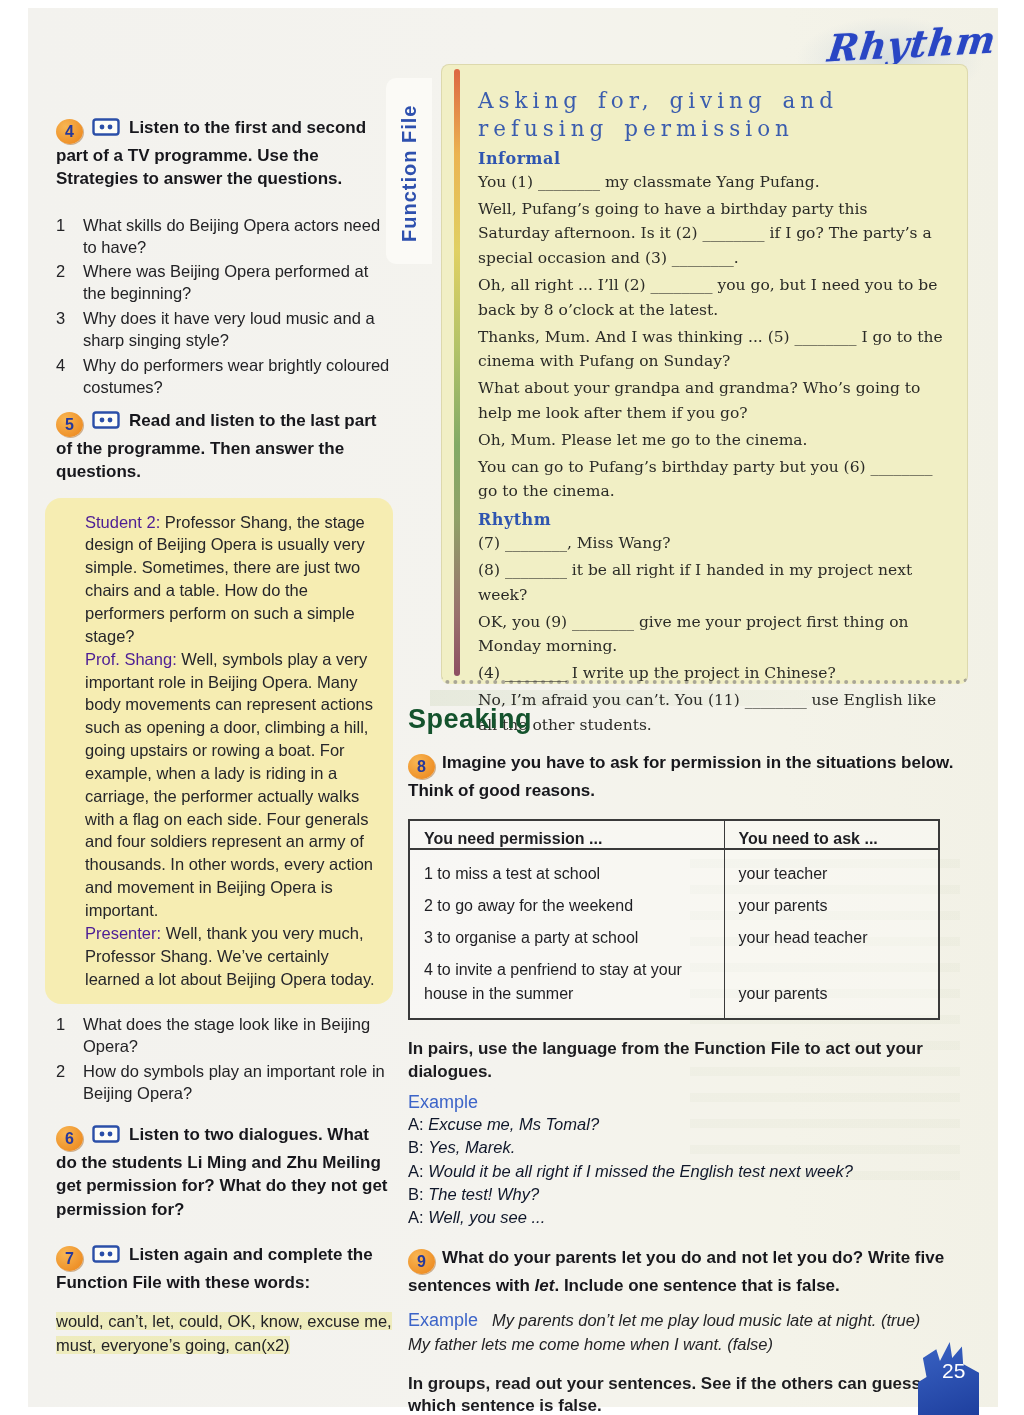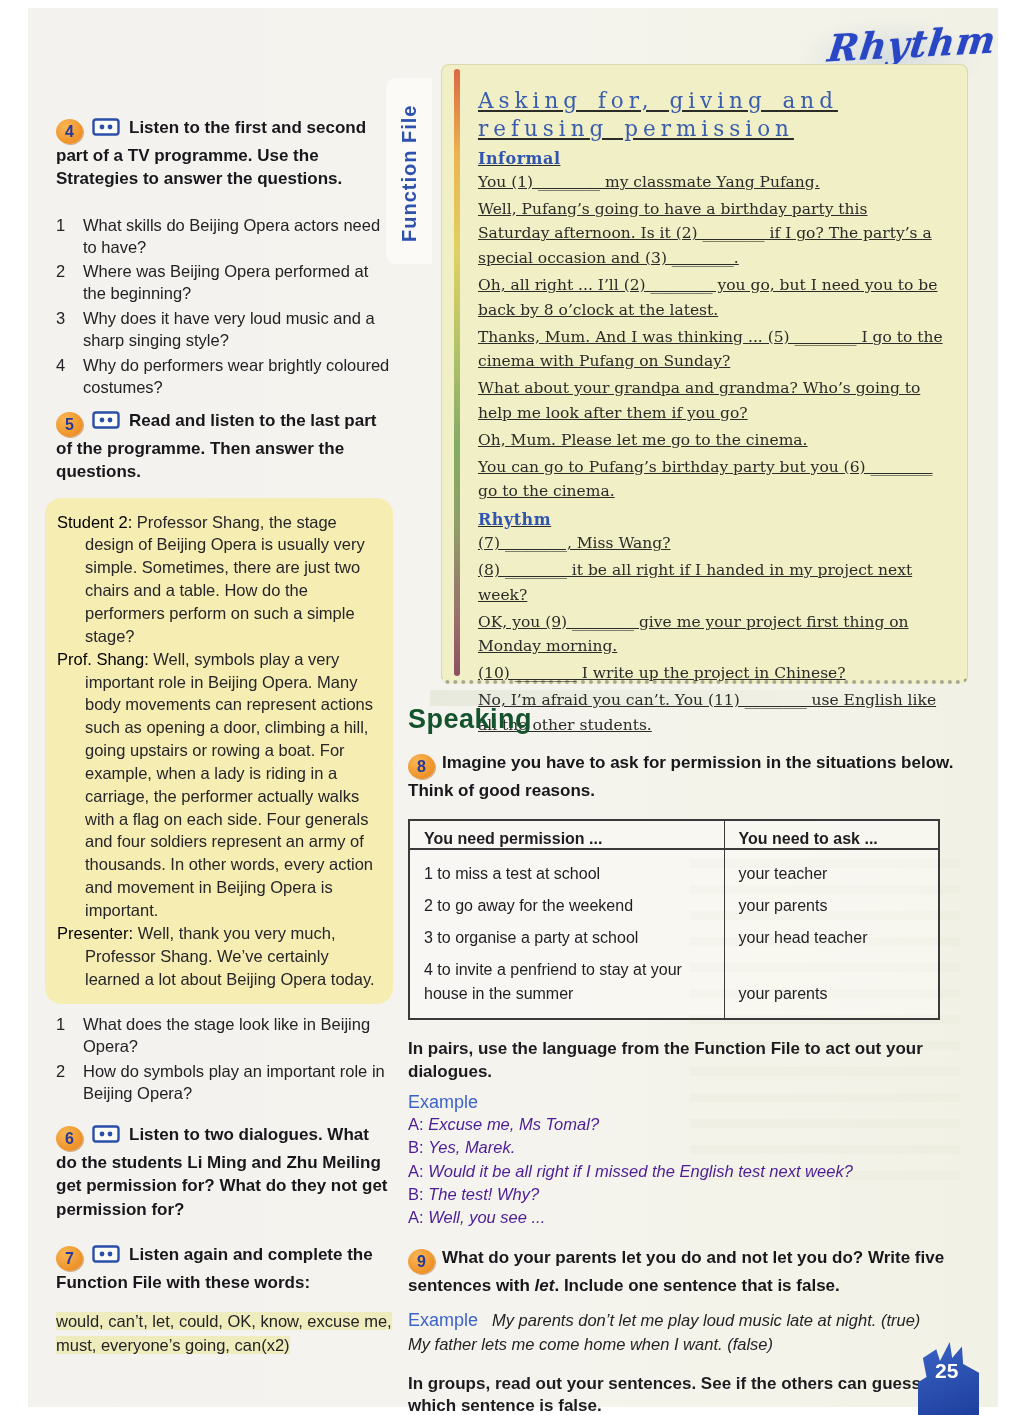--- a/index.html
+++ b/index.html
@@ -33,35 +33,35 @@
   
   .left-col { position:absolute; left:56px; top:116px; width:336px; color:#1c1c20; }
   .exhead { font-weight:bold; font-size:17px; line-height:1.37; color:#17171c; }
   .qlist { margin-top:24px; }
   .q { display:flex; font-size:16.5px; line-height:1.33; margin-bottom:3px; color:#232326; }
   .q .num { width:27px; flex:none; }
   .q .txt { flex:1; }
   .dlgbox { margin:14px 0 10px -11px; width:348px; background:#f6edb2; border-radius:16px;
             padding:13px 8px 14px 12px; color:#26262a; }
   .dlg { font-size:16.5px; line-height:1.385; padding-left:28px; text-indent:-28px; }
-  .spk { color:#000000; }
+  .spk { color:#4c1d95;margin-left:28px; }
   .wordlist { margin-top:16px; font-size:16.5px; line-height:1.45; color:#232326; }
   .wordlist span { background:linear-gradient(rgba(232,228,130,.45), rgba(232,228,130,.45)); }
 
   
   .ff-tab { position:absolute; left:386px; top:78px; width:46px; height:186px;
             background:#fbfaf6; border-radius:10px 0 0 10px; }
   .ff-label { position:absolute; left:392px; top:78px; height:190px; width:34px;
               writing-mode:vertical-rl; transform:rotate(180deg);
               font-weight:bold; font-size:20px; letter-spacing:1px; color:#2e50ae;
               text-align:center; line-height:34px; }
   .ff-box { position:absolute; left:441px; top:64px; width:527px; height:620px;
             background:#f1efc5; border-radius:8px; border:1px solid #ddd9ad;
             border-bottom:4px dotted #a9a697; padding:22px 24px 16px 36px;
-            font-family:"DejaVu Serif", serif; color:#2b2b27;text-decoration:underline; }
+            font-family:"DejaVu Serif", serif; color:#2b2b27; }
   .ff-stripe { position:absolute; left:12px; top:4px; bottom:4px; width:6px; border-radius:3px;
                background:linear-gradient(180deg,#d94f2b 0%,#eaa93c 14%,#ddcb52 30%,#a8bb58 46%,#6f9e55 62%,#7f9457 74%,#8a5a5e 90%,#7c3350 100%);
                opacity:.85; }
   .ff-title { font-size:21.5px; color:#3a5cae; letter-spacing:5px; word-spacing:4px; line-height:1.3; }
   .ff-sub { font-weight:bold; font-size:16px; color:#2f55b0; margin-top:6px; letter-spacing:.5px; }
   .ff-line { font-size:15.5px; line-height:1.6; margin-top:2px; }
 
   
   .speaking { position:absolute; left:408px; top:704px; width:557px; color:#1c1c20; }
   .sp-head { font-weight:bold; font-size:27px; color:#14532d; letter-spacing:.5px; }
@@ -70,35 +70,35 @@
                font-size:16px; color:#1e1e22; background:rgba(255,255,255,.35); }
   table.perm th { text-align:left; font-weight:bold; padding:9px 12px 0 14px;
                   border-bottom:2px solid #3a3a3a; }
   table.perm td { padding:4px 12px 4px 14px; line-height:1.5; }
   table.perm .c2 { border-left:1.5px solid #3a3a3a; width:215px; }
   table.perm tr.first td { padding-top:12px; }
   table.perm tr.last td { padding-bottom:12px; }
   td.vbottom { vertical-align:bottom; }
   .pairs { margin-top:18px; font-weight:bold; font-size:17px; line-height:1.35; }
   .ex-label { color:#3c64c8; font-size:18px; margin-top:8px; }
-  .exdlg { font-size:16.5px; line-height:1.42; color:#4c1d95; }
+  .exdlg { font-size:16.5px; line-height:1.42; color:#0f172a; }
   .exdlg .who { font-style:normal; }
   .exdlg .what { font-style:italic; }
   .ex9 { margin-top:16px; font-weight:bold; font-size:17px; line-height:1.4; color:#17171c; }
   .ex9 .it { font-style:italic; }
   .ex2row { margin-top:10px; font-size:16.5px; line-height:1.42; }
   .ex2row .ex-label-inline { color:#3c64c8; font-size:18px; margin-right:14px; }
   .ex2row .itx { font-style:italic; color:#232326; }
   .groups { margin-top:16px; font-weight:bold; font-size:17px; line-height:1.35; }
 
   
   .pagetab { position:absolute; left:918px; top:1342px; width:61px; height:73px;
              background:linear-gradient(160deg,#3a63c4,#1e3f9e);
              clip-path:polygon(0% 100%,0% 55%,14% 48%,8% 22%,30% 10%,36% 26%,52% 0%,56% 22%,72% 6%,74% 30%,100% 42%,100% 100%); }
-  .pagenum { position:absolute; left:17px; bottom:32px; color:#ffffff; font-weight:bold; font-size:21px; }
+  .pagenum { position:absolute; left:24px; bottom:32px; color:#ffffff; font-weight:normal; font-size:21px; }
 </style>
 </head>
 <body>
 
 <div class="page">
   <div class="scan"></div>
   <div class="wash"></div>
   <div class="bleed1"></div>
   <div class="bleed2"></div>
 
@@ -188,21 +188,21 @@
     <p class="ff-line">Well, Pufang’s going to have a birthday party this Saturday afternoon. Is it (2) ________ if I go? The party’s a special occasion and (3) ________.</p>
     <p class="ff-line">Oh, all right ... I’ll (2) ________ you go, but I need you to be back by 8 o’clock at the latest.</p>
     <p class="ff-line">Thanks, Mum. And I was thinking ... (5) ________ I go to the cinema with Pufang on Sunday?</p>
     <p class="ff-line">What about your grandpa and grandma? Who’s going to help me look after them if you go?</p>
     <p class="ff-line">Oh, Mum. Please let me go to the cinema.</p>
     <p class="ff-line">You can go to Pufang’s birthday party but you (6) ________ go to the cinema.</p>
     <div class="ff-sub">Rhythm</div>
     <p class="ff-line">(7) ________, Miss Wang?</p>
     <p class="ff-line">(8) ________ it be all right if I handed in my project next week?</p>
     <p class="ff-line">OK, you (9) ________ give me your project first thing on Monday morning.</p>
-    <p class="ff-line">(10) ________ I write up the project in Chinese?</p>
+    <p class="ff-line">(4) ________ I write up the project in Chinese?</p>
     <p class="ff-line">No, I’m afraid you can’t. You (11) ________ use English like all the other students.</p>
   </div>
 
   <div class="speaking">
     <div class="sp-head">Speaking</div>
 
     <p class="sp-ex">
       <span class="badge">8</span><span>Imagine you have to ask for permission in the situations below. Think of good reasons.</span>
     </p>
 

